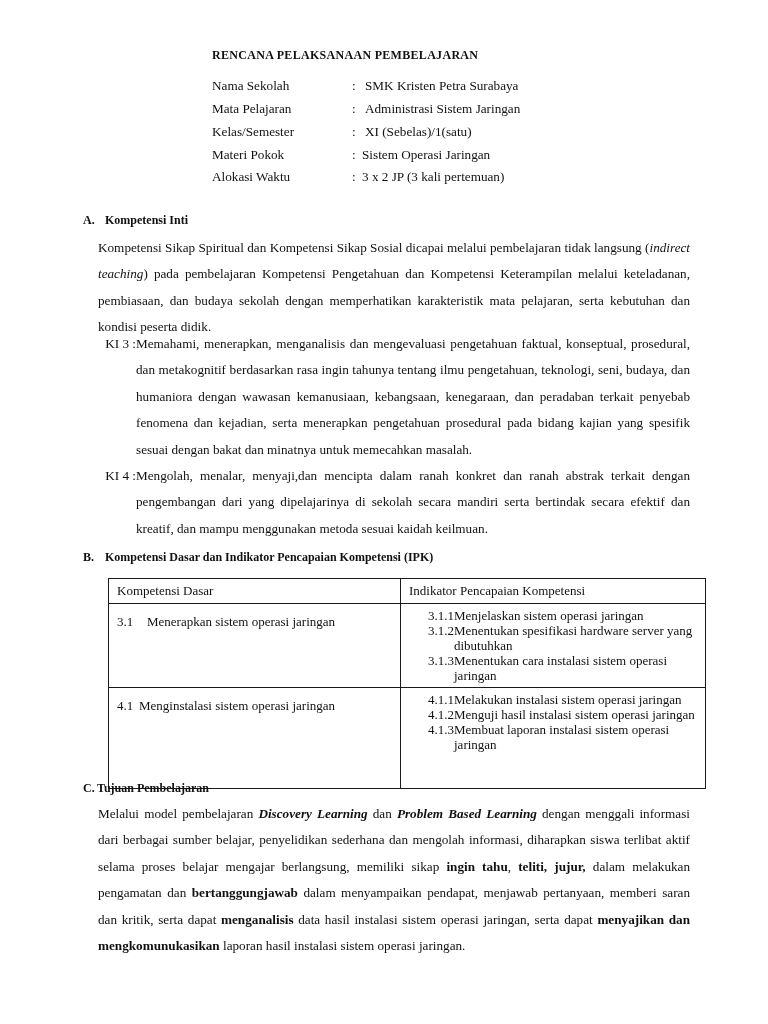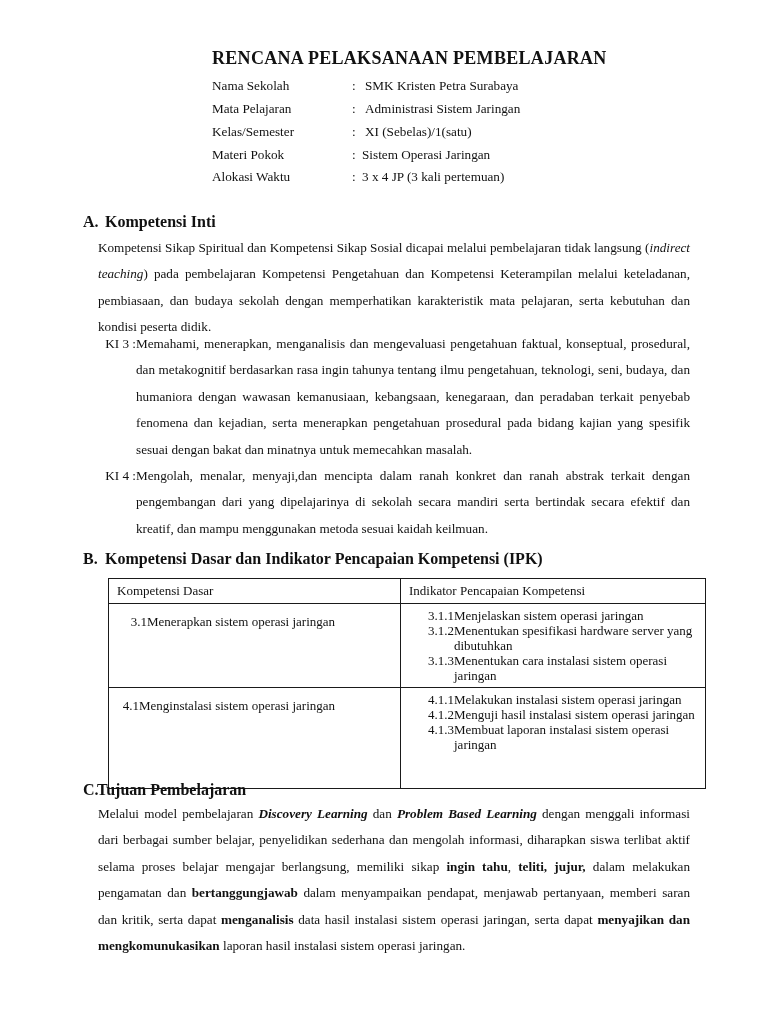--- a/index.html
+++ b/index.html
@@ -24,21 +24,21 @@
     height: 1024px;
     box-sizing: border-box;
   }
 
   
   .doc-title {
     position: absolute;
     left: 212px;
     top: 48px;
     font-weight: bold;
-    font-size: 18px;
+    font-size: 12px;
     letter-spacing: 0.3px;
     white-space: nowrap;
   }
 
   
   .ident {
     position: absolute;
     left: 212px;
     top: 79px;
     width: 420px;
@@ -53,21 +53,21 @@
   }
   .ident td.k { width: 140px; margin-top: 27px; }
   .ident td.c { width: 9px; }
   .ident td.v { padding-left: 4px; }
   .ident tr.tight td.v { padding-left: 1px; }
 
   
   .sec {
     position: absolute;
     font-weight: bold;
-    font-size: 16px;
+    font-size: 12px;
     white-space: nowrap;
   }
   .sec .ltr { display: inline-block; }
   .sec.wide .ltr { width: 22px; }
   .sec.narrow .ltr { width: 14px; }
 
   
   .para {
     position: absolute;
     text-align: justify;
@@ -122,21 +122,20 @@
   .kd-table tr.body td.kdcell {
     padding-top: 10px;
   }
   .kd-table tr.body td.indcell {
     padding-top: 4px;
     padding-left: 5px;
   }
   .kd-row {
     display: flex;
     white-space: nowrap;
-    text-align: right;
   }
   .kd-row .num { flex: 0 0 30px; }
   .kd-row .num.w2 { flex: 0 0 22px; }
   .ind-item {
     display: flex;
     margin-bottom: 0;
   }
   .ind-item .num {
     flex: 0 0 48px;
     text-align: right;
@@ -168,21 +167,21 @@
         <td class="v">XI (Sebelas)/1(satu)</td>
       </tr>
       <tr class="tight">
         <td class="k">Materi Pokok</td>
         <td class="c">:</td>
         <td class="v">Sistem Operasi Jaringan</td>
       </tr>
       <tr class="tight">
         <td class="k">Alokasi Waktu</td>
         <td class="c">:</td>
-        <td class="v">3 x 4 JP (3 kali pertemuan)</td>
+        <td class="v">3 x 2 JP (3 kali pertemuan)</td>
       </tr>
     </tbody>
   </table>
 
   <div class="sec wide" style="left:83px; top:213px;">
     <span class="ltr">A.</span><span>Kompetensi Inti</span>
   </div>
 
   <div class="para" style="left:98px; top:235px; width:592px;">
     <span>Kompetensi Sikap Spiritual dan Kompetensi Sikap Sosial dicapai melalui pembelajaran tidak langsung (</span><i>indirect teaching</i><span>) pada pembelajaran Kompetensi Pengetahuan dan Kompetensi Keterampilan melalui keteladanan, pembiasaan, dan budaya sekolah dengan memperhatikan karakteristik mata pelajaran, serta kebutuhan dan kondisi peserta didik.</span>

